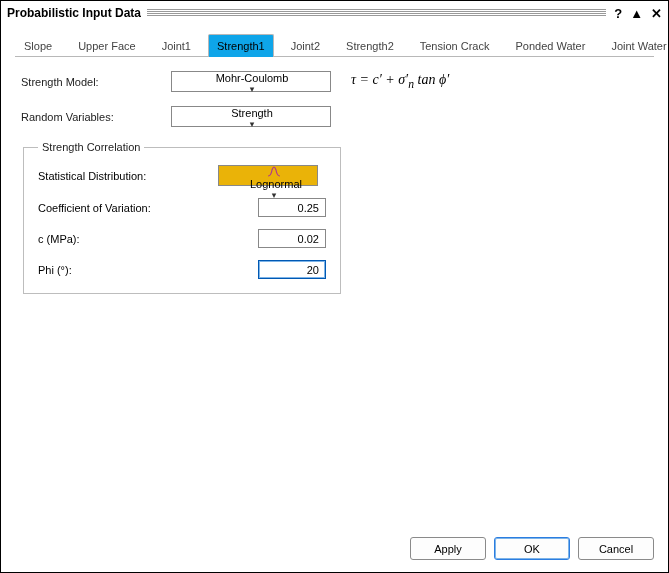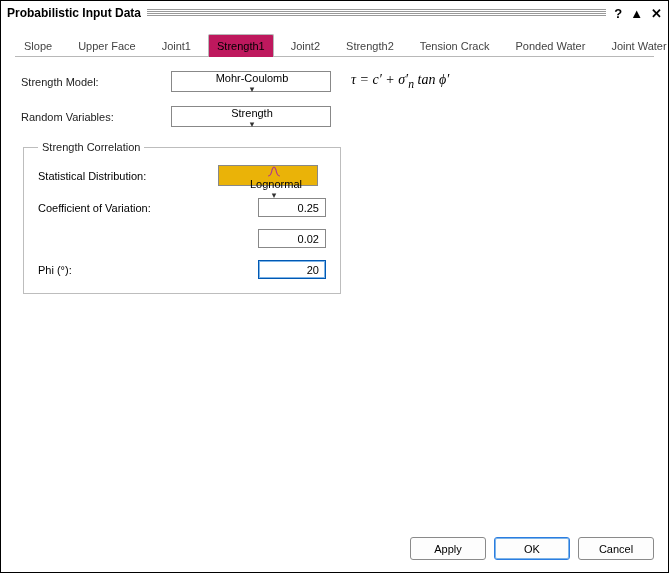--- a/index.html
+++ b/index.html
@@ -59,21 +59,21 @@
     color: #444;
     cursor: default;
     border: 1px solid transparent;
     border-bottom: none;
     position: relative;
     top: 1px;
     white-space: nowrap;
   }
   .tab.active {
     border-color: #b8b8b8;
-    background: #be185d;
+    background: #0ea5e9;
     border-radius: 2px 2px 0 0;
     color: #000;
   }
   .tabbody {
     margin: 0 14px 0 14px;
     border-top: 1px solid #b8b8b8;
     padding: 14px 6px 6px 6px;
   }
   .formrow {
     display: flex;
@@ -242,20 +242,21 @@
       </div>
 
       <div class="grow">
         <span class="glbl">Coefficient of Variation:</span>
         <span class="numwrap">
           <input class="numbox" value="0.25" style="">
         </span>
       </div>
 
       <div class="grow">
+        <span class="glbl">c (MPa):</span>
         <span class="numwrap">
           <input class="numbox" value="0.02" style="">
         </span>
       </div>
 
       <div class="grow">
         <span class="glbl">Phi (°):</span>
         <span class="numwrap">
           <input class="numbox focus" value="20" style="">
         </span>

